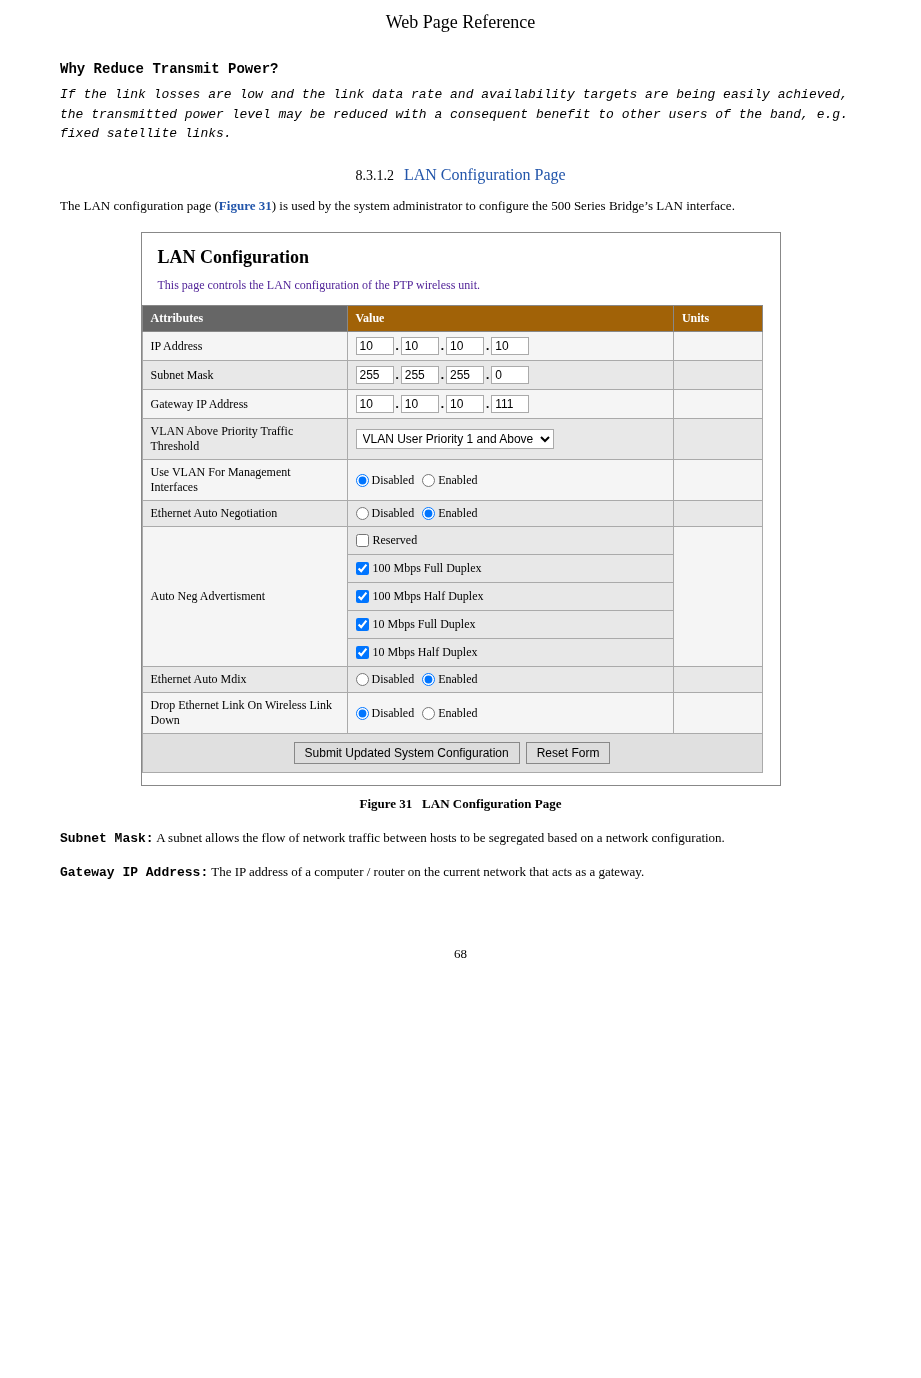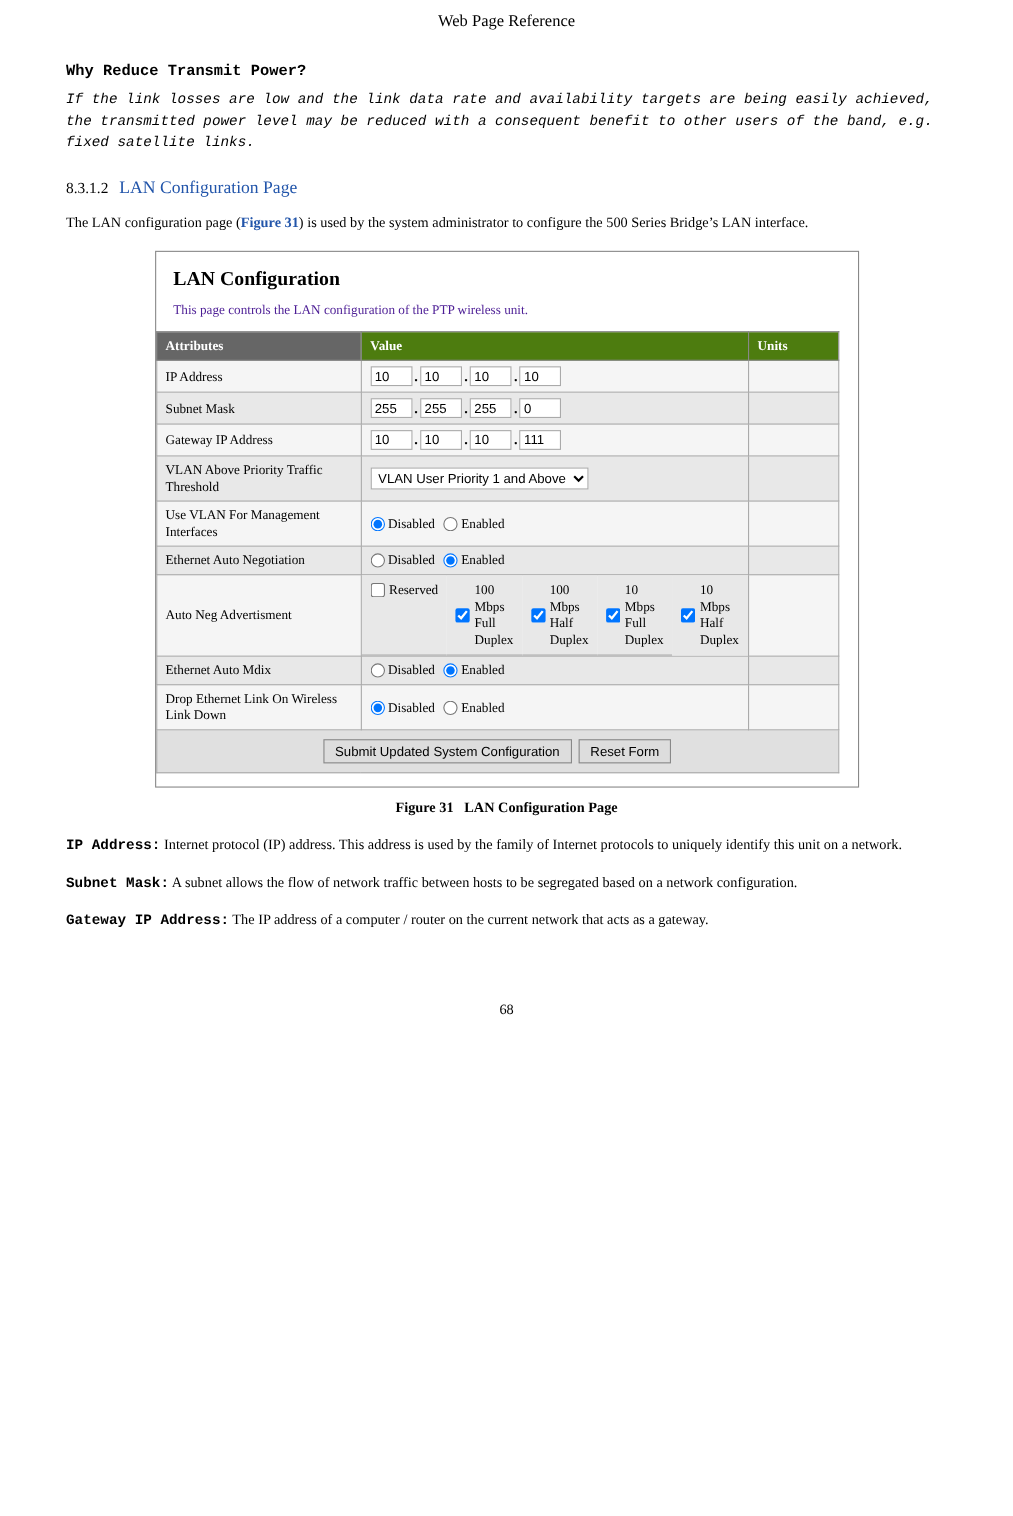--- a/index.html
+++ b/index.html
@@ -8,21 +8,21 @@
       font-size: 14px;
       background: #fff;
       color: #000;
       width: 921px;
       min-height: 1378px;
       padding: 0;
     }
 
     .page-header {
       text-align: center;
-      font-size: 15px;
+      font-size: 18px;
       padding: 12px 0 8px 0;
       color: #000;
     }
 
     .page-content {
       padding: 20px 60px 20px 60px;
     }
 
     .section-why h3 {
       font-family: 'Courier New', monospace;
@@ -40,20 +40,21 @@
 
     .section-lan {
       margin-top: 22px;
     }
 
     .section-lan-header {
       display: flex;
       align-items: baseline;
       gap: 10px;
       margin-bottom: 12px;
+      justify-content: center;
     }
 
     .section-number {
       font-size: 14px;
       color: #000;
       font-weight: normal;
     }
 
     .section-title {
       font-size: 16px;
@@ -94,21 +95,21 @@
       color: #4c1d95;
     }
 
     .lan-table {
       width: 100%;
       border-collapse: collapse;
       font-size: 12px;
     }
 
     .lan-table th {
-      background: #4d7c0f;
+      background: #a16207;
       color: #fff;
       font-weight: bold;
       padding: 5px 8px;
       border: 1px solid #888;
       text-align: left;
     }
 
     .lan-table td {
       border: 1px solid #aaa;
       padding: 5px 8px;
@@ -169,21 +170,21 @@
       font-size: 12px;
       padding: 2px 0;
     }
 
     .auto-neg-cell {
       padding: 0 !important;
     }
 
     .auto-neg-inner {
       display: flex;
-      flex-direction: row;
+      flex-direction: column;
     }
 
     .auto-neg-row {
       border-bottom: 1px solid #aaa;
       padding: 4px 8px;
       background: #e8e8e8;
     }
 
     .auto-neg-row:last-child {
       border-bottom: none;
@@ -399,21 +400,20 @@
             </tr>
           </tbody>
       </table>
     </div>
 
     <div class="figure-caption">
       <span><strong>Figure 31</strong>&nbsp;&nbsp; LAN Configuration Page</span>
     </div>
 
     <div id="descriptions-container">
-        <div class="desc-block"><strong>IP Address:</strong> Internet protocol (IP) address.  This address is used by the family of Internet protocols to uniquely identify this unit on a network.</div>
         <div class="desc-block"><strong>Subnet Mask:</strong> A subnet allows the flow of network traffic between hosts to be segregated based on a network configuration.</div>
         <div class="desc-block"><strong>Gateway IP Address:</strong> The IP address of a computer / router on the current network that acts as a gateway.</div>
       </div>
 
   </div>
 </div>
 
 <div class="page-number">
   <span>68</span>
 </div>

